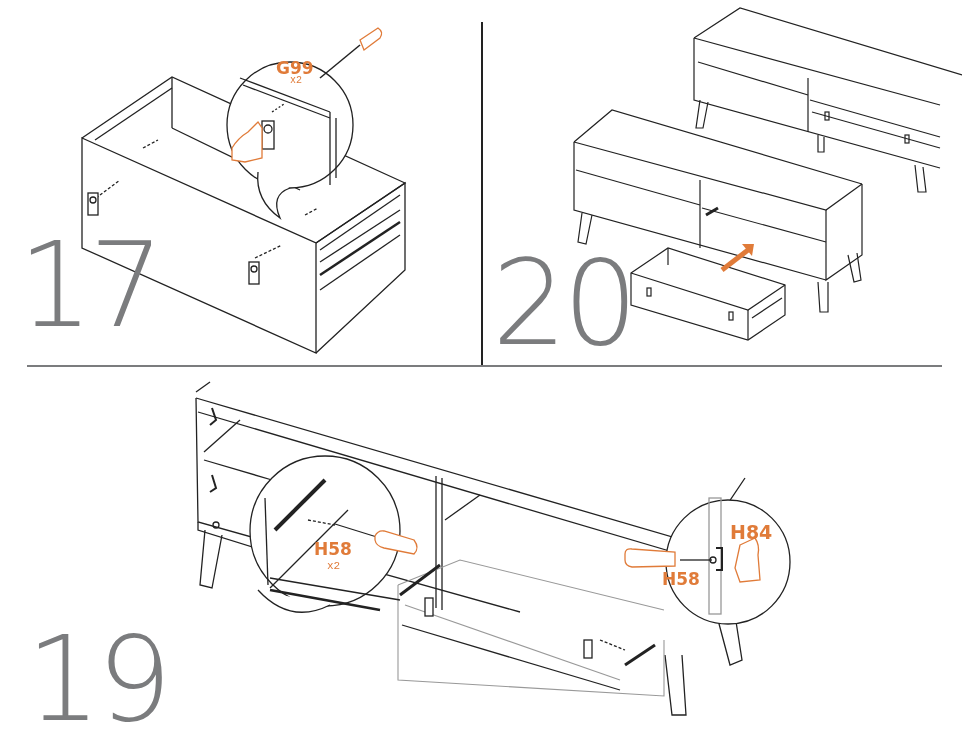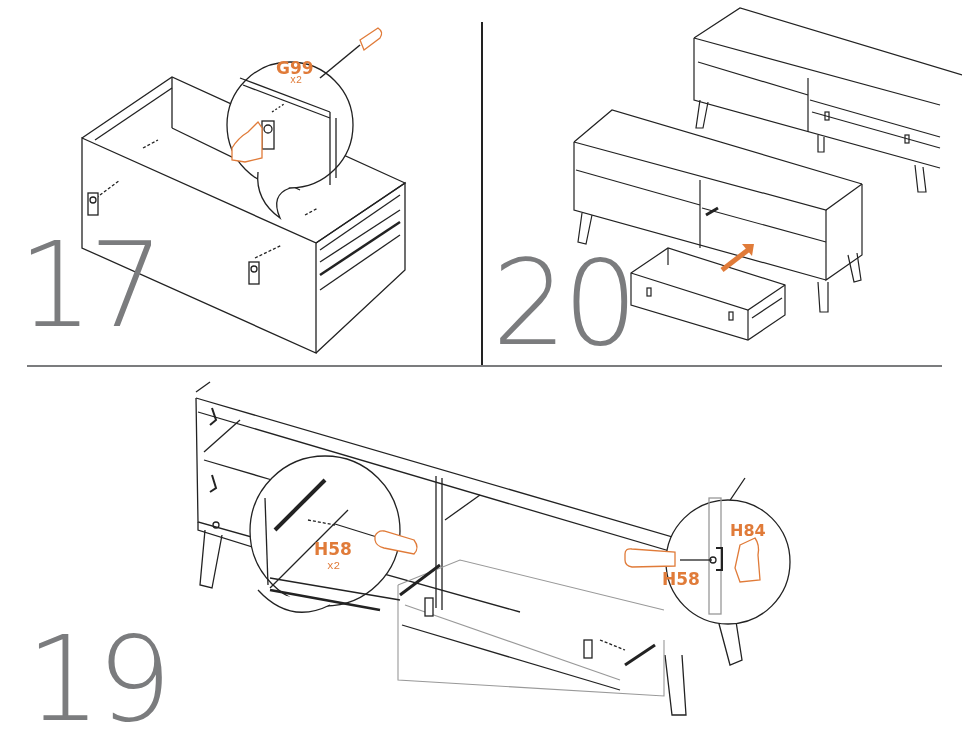--- a/index.html
+++ b/index.html
@@ -157,14 +157,14 @@
 <div class="step-num" style="left:18px; top:226px;">17</div>
 <div class="step-num" style="left:492px; top:244px;">20</div>
 <div class="step-num" style="left:18px; top:620px;margin-left:8px;">19</div>
 
 <div class="label" style="left:276px; top:60px; font-size:17px;">G99</div>
 <div class="qty" style="left:290px; top:76px; font-size:10px;">x2</div>
 
 <div class="label" style="left:314px; top:541px; font-size:17px;">H58</div>
 <div class="qty" style="left:327px; top:561px; font-size:11px;">x2</div>
 
-<div class="label" style="left:730px; top:523px; font-size:16px;">H84</div>
+<div class="label" style="left:730px; top:523px; font-size:19px;">H84</div>
 <div class="label" style="left:662px; top:571px; font-size:17px;">H58</div>
 
 </body></html>

